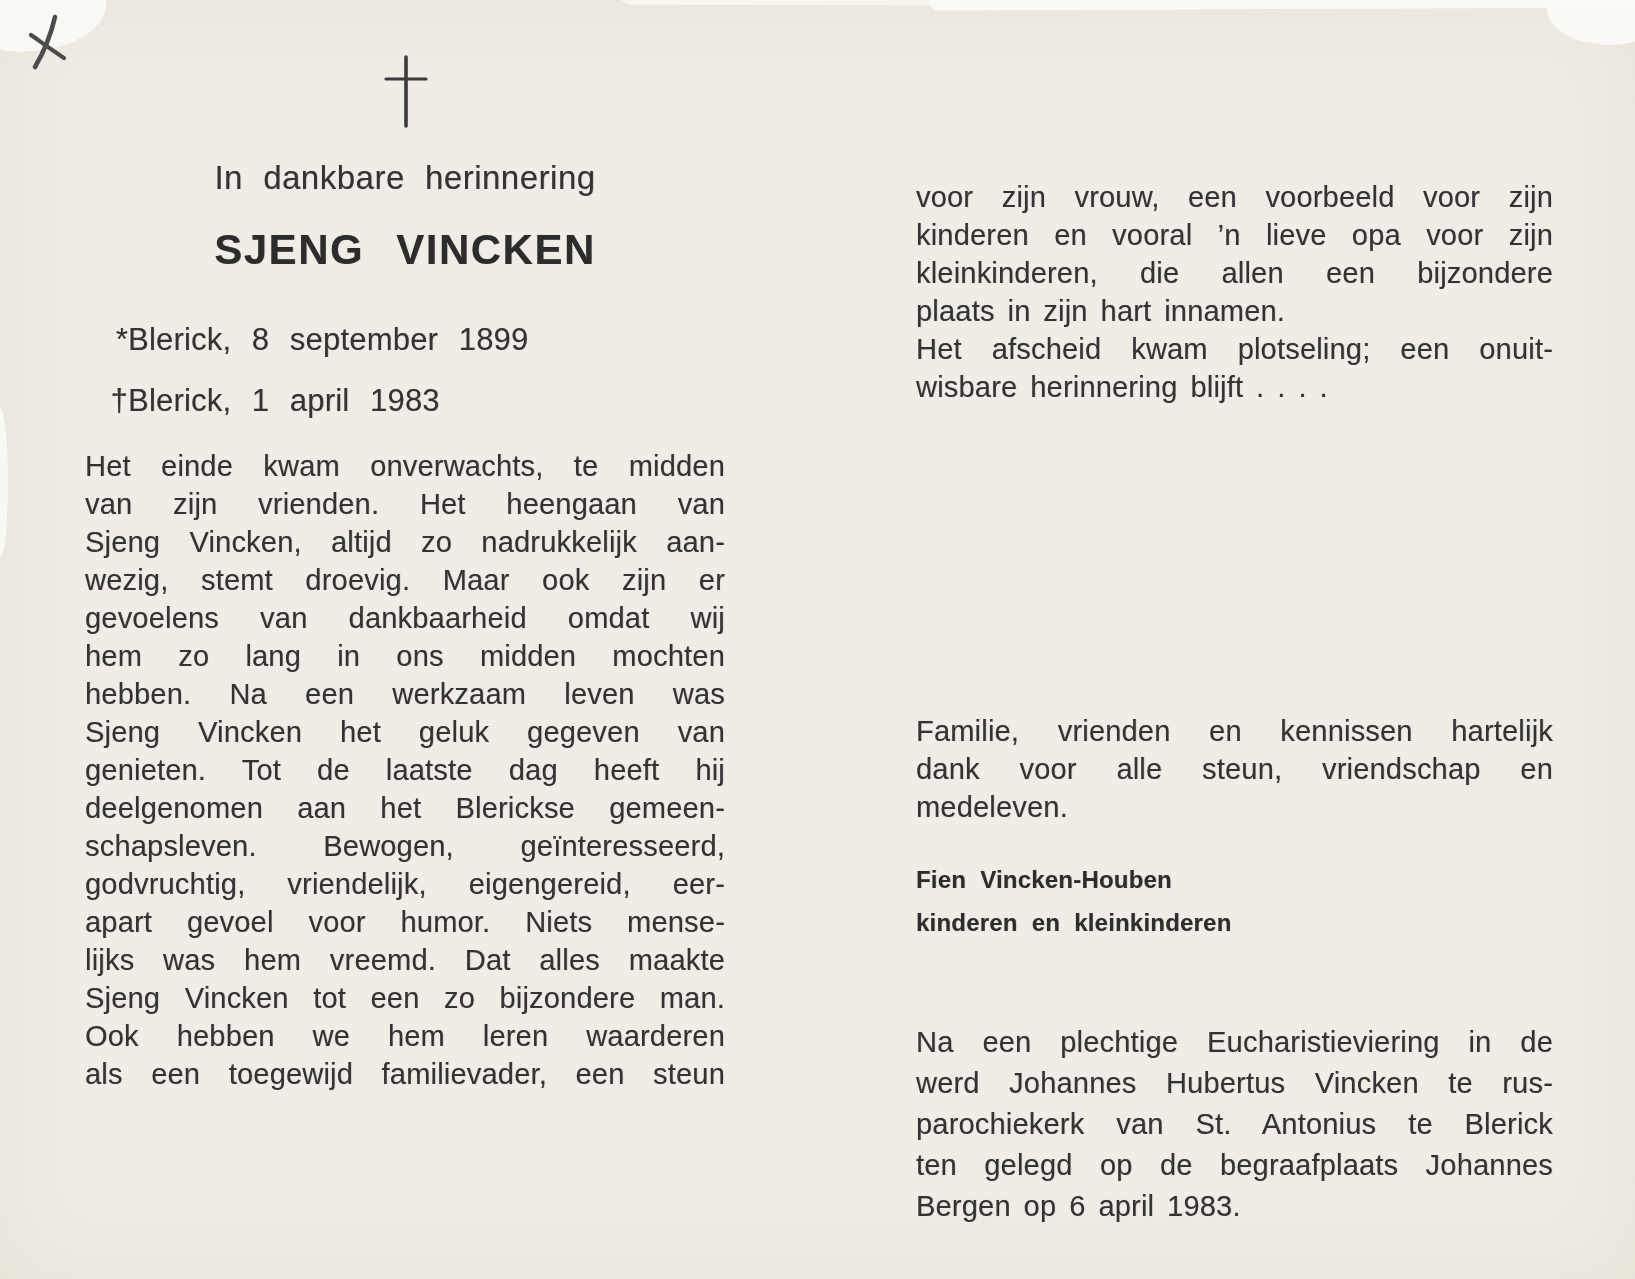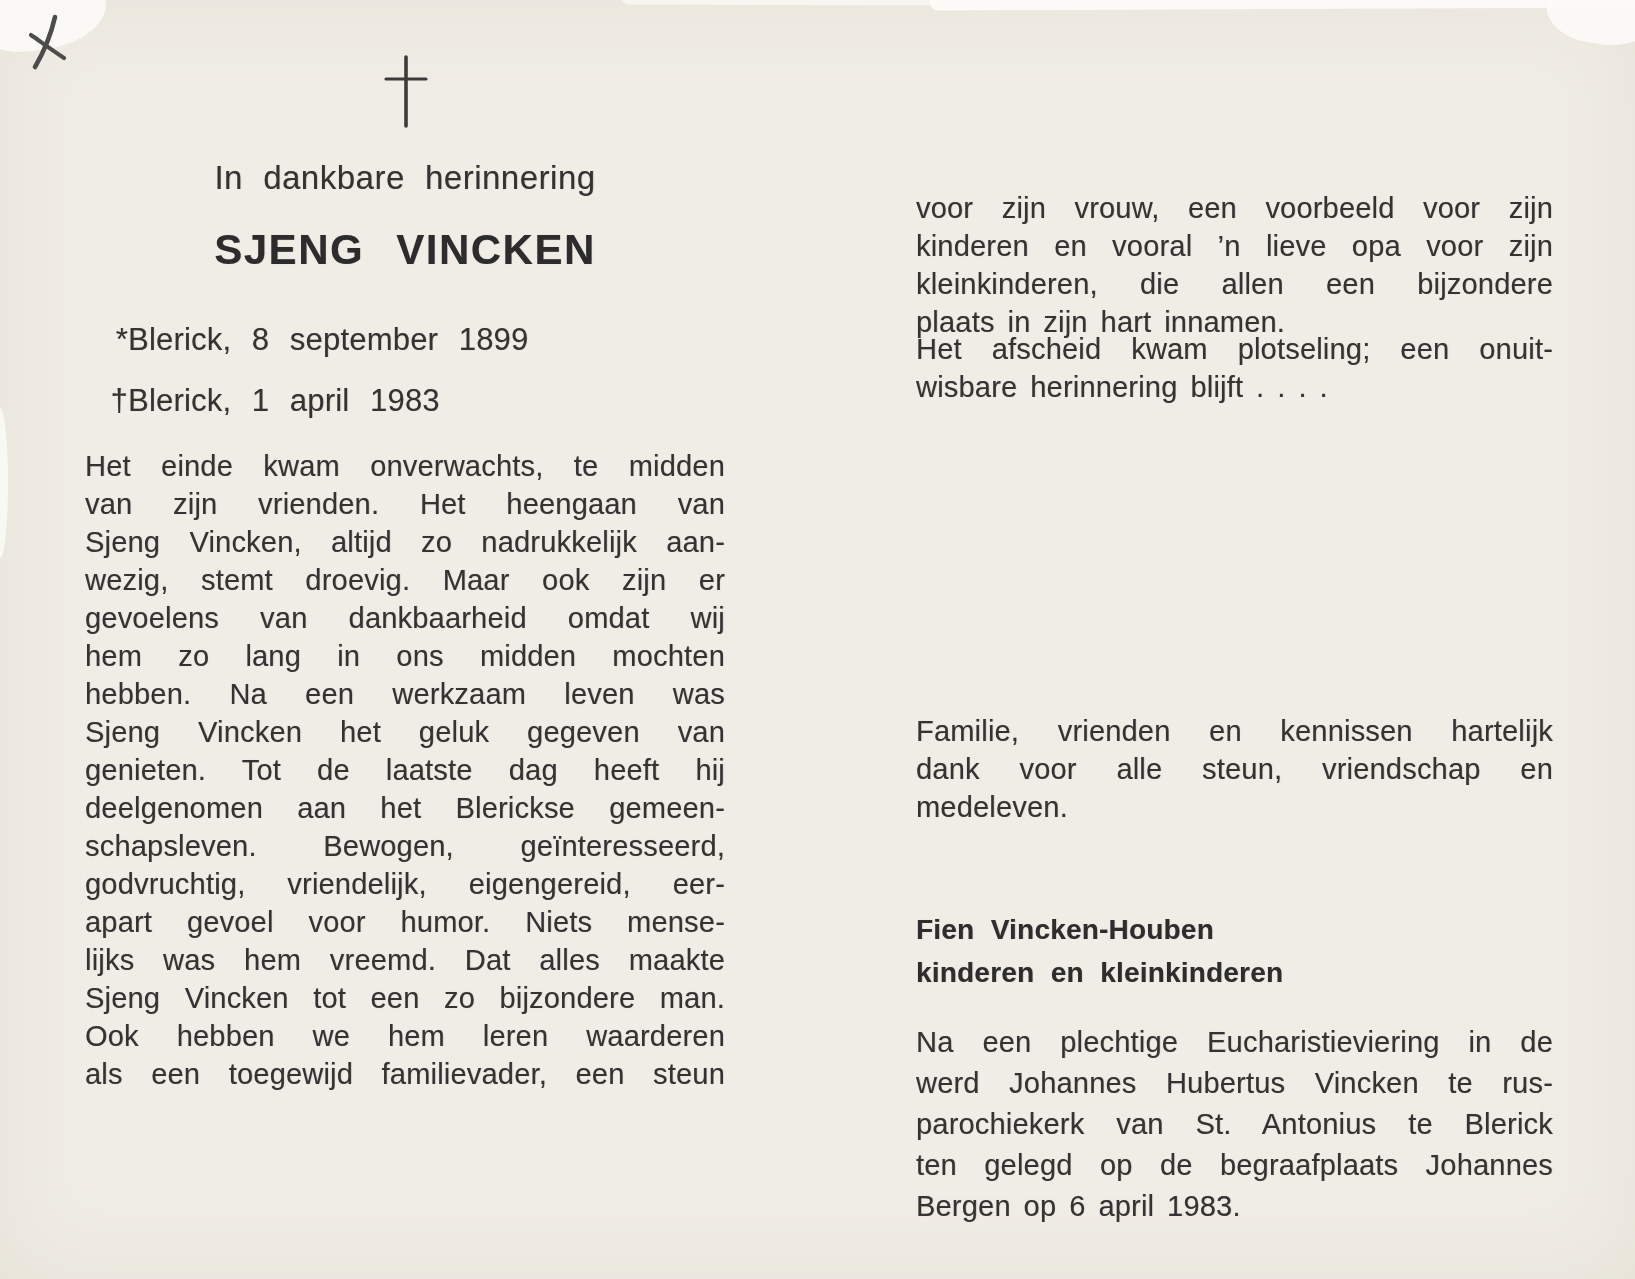--- a/index.html
+++ b/index.html
@@ -50,26 +50,26 @@
     letter-spacing: 1.5px; word-spacing: 0.45em;
     color: #2c2c2c;
   }
   .date-line { font-size: 31px; line-height: 40px; word-spacing: 0.38em; text-align: right; }
   .birth-line { left: 88px; top: 320px; }
   .death-line { left: 88px; top: 381px; }
   .date-sym { display: inline-block; width: 40px; }
 
   .left-par { left: 85px; top: 447px; width: 640px; }
   .rc { width: 637px; left: 916px; }
-  .rc-a { top: 178px; margin-top: 11px; }
+  .rc-a { top: 178px; }
   .rc-b { top: 330px; }
   .rc-thanks { top: 712px; }
   .rc-sign {
-    left: 916px; top: 908px; width: 637px;
-    font-weight: bold; font-size: 28px; line-height: 43px;
+    left: 916px; top: 858px; width: 637px;
+    font-weight: bold; font-size: 24px; line-height: 43px;
     word-spacing: 0.3em; color: #2d2d2d;
   }
   .rc-funeral { top: 1022px; line-height: 41px; }
 
   .mark-svg { position: absolute; }
   .x-mark { left: 24px; top: 12px; }
   .cross { left: 381px; top: 52px; }
 </style>
 </head>
 <body>

